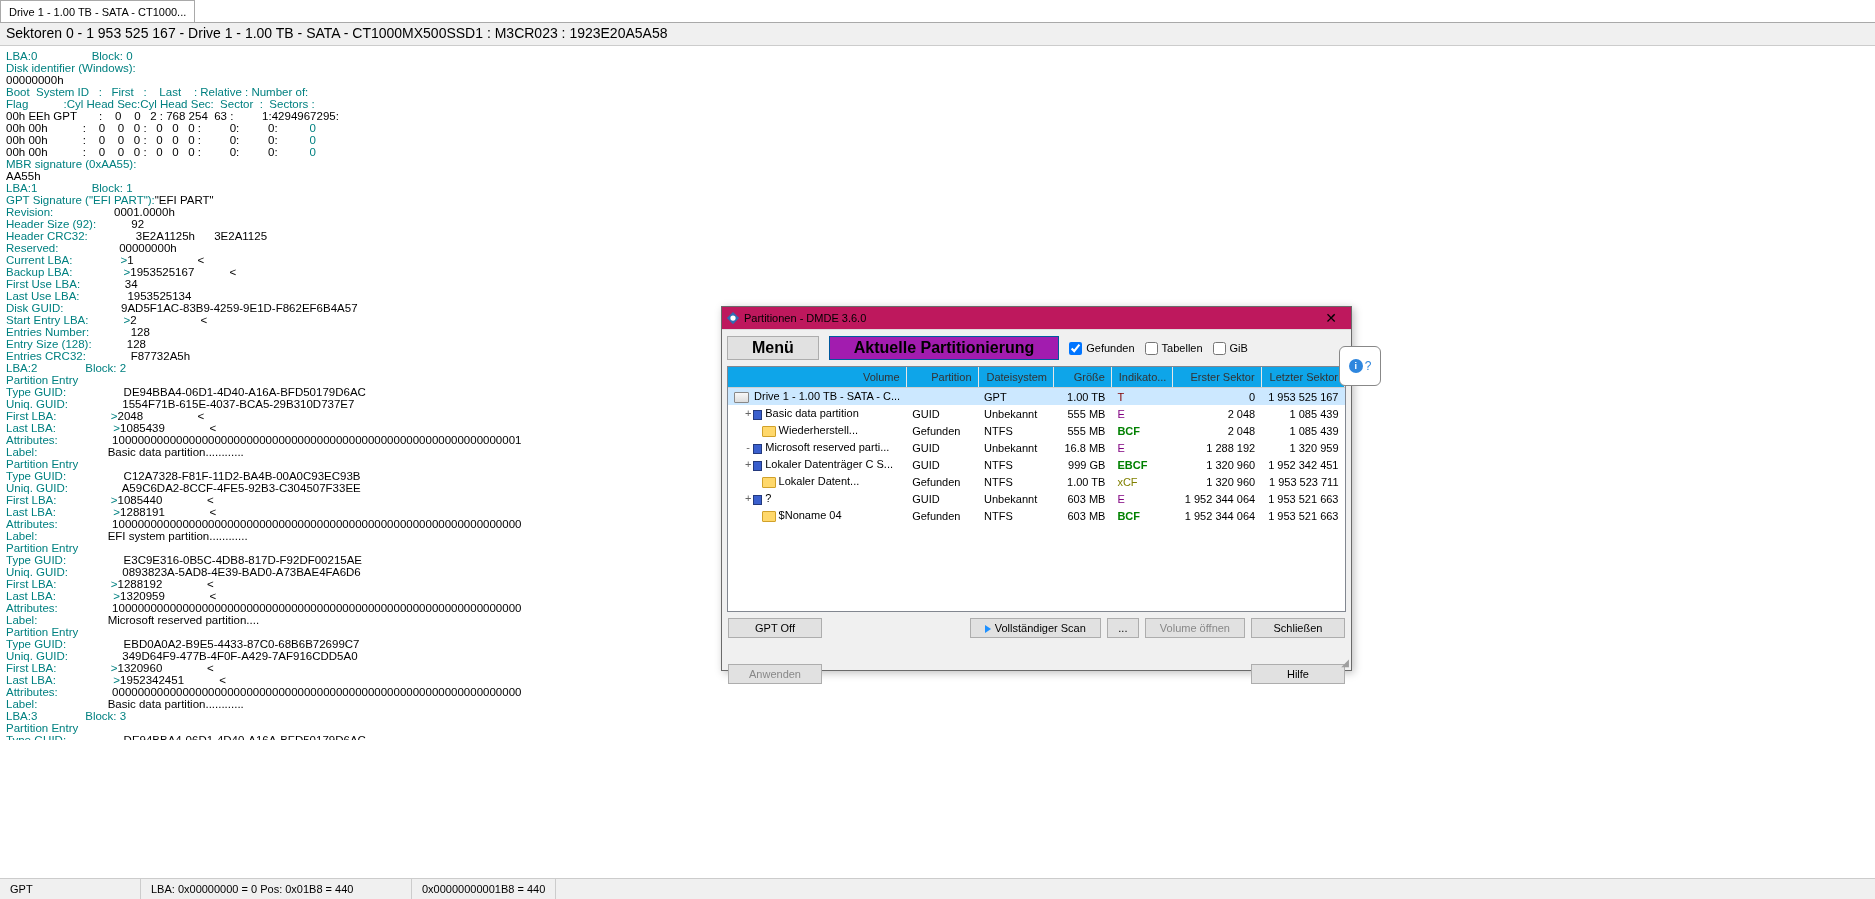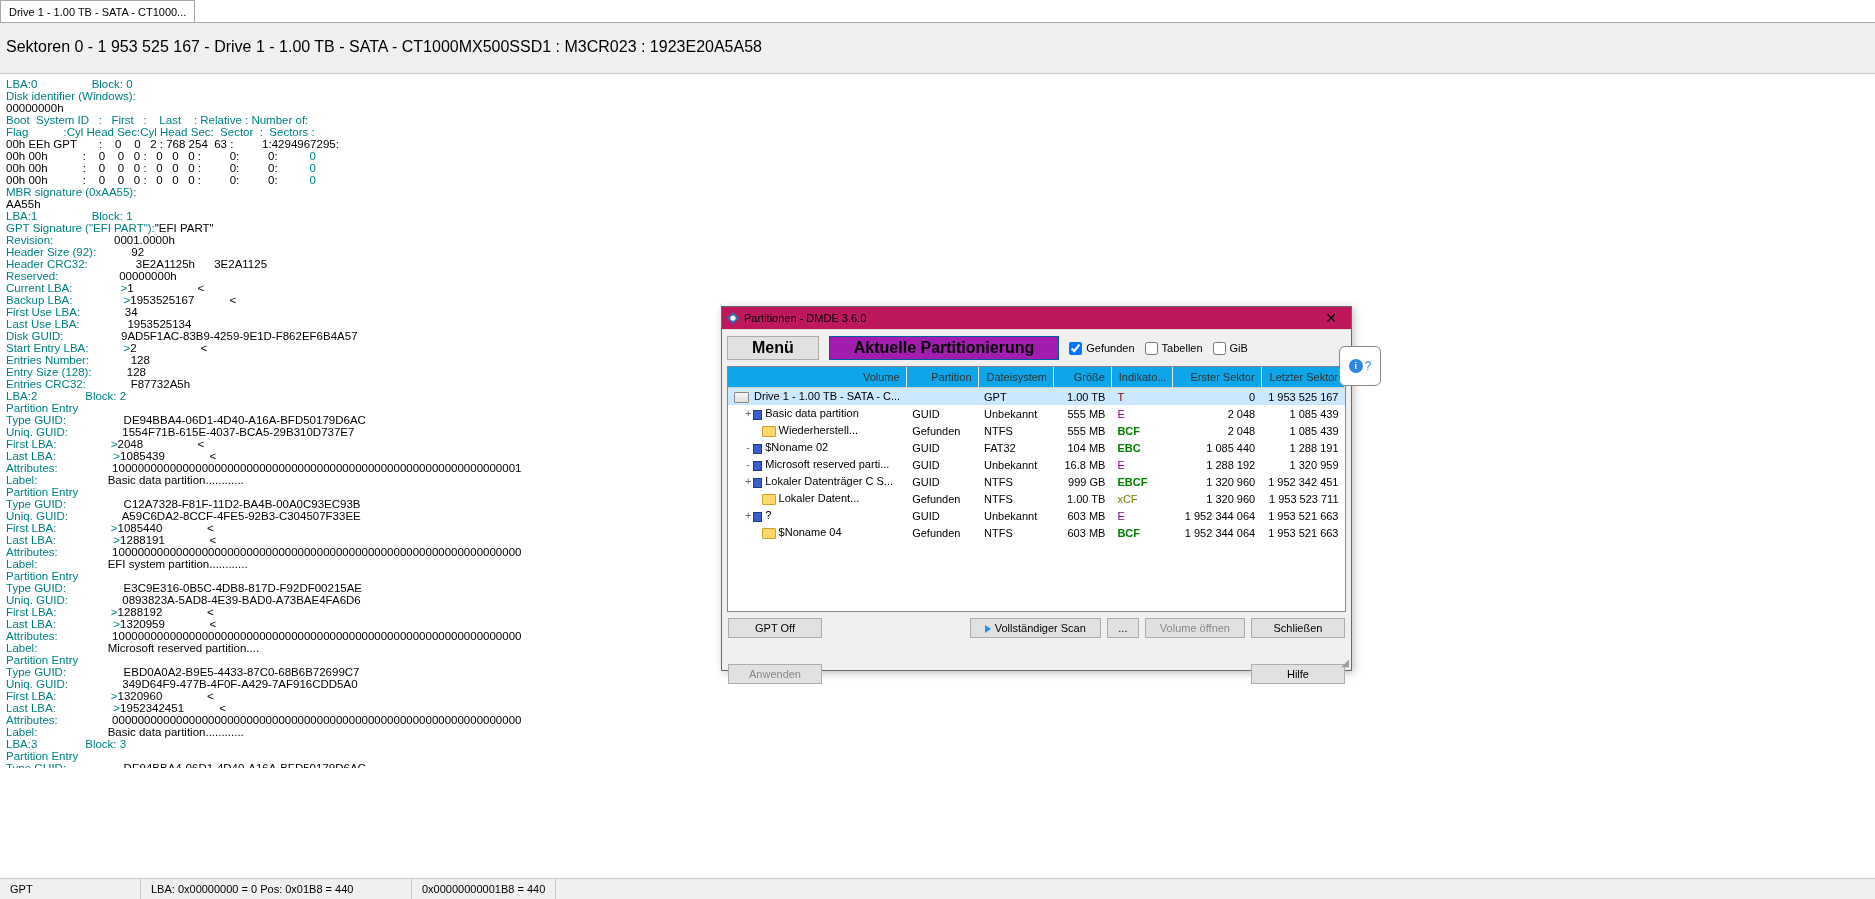--- a/index.html
+++ b/index.html
@@ -1,19 +1,19 @@
 <!DOCTYPE html>
 <html><head>
 <meta charset="utf-8">
 <style>
   html,body{margin:0;padding:0;font-family:"Segoe UI",Tahoma,sans-serif;font-size:11px;color:#000;background:#fff;height:100%;overflow:hidden;}
   .main-window{width:1875px;height:899px;position:relative;}
   .tab-bar{height:22px;background:#fff;border-bottom:1px solid #a9a9a9;display:flex;}
   .tab{display:flex;align-items:center;padding:3px 8px;border:1px solid #a9a9a9;border-bottom:none;background:#fff;margin-right:2px;font-size:11px;}
-  .info-bar{height:18px;background:#f0f0f0;border-bottom:1px solid #ccc;padding:16px 6px;font-size:16px;line-height:16px;}
+  .info-bar{height:18px;background:#f0f0f0;border-bottom:1px solid #ccc;padding:2px 6px;font-size:14px;line-height:16px;}
   .hex-view{font-family:Liberation Sans, sans-serif;font-size:11.5px;line-height:12px;white-space:pre;padding:4px 6px;height:686px;overflow:hidden;}
   .green{color:#008080;}
   .black{color:#000;}
   .status-bar{position:absolute;bottom:0;left:0;right:0;height:20px;background:#f0f0f0;border-top:1px solid #ccc;display:flex;}
   .status-seg{border-right:1px solid #ccc;padding:2px 10px;line-height:16px;font-size:11px;}
   .status-seg.w1{width:120px;}
   .status-seg.w2{width:250px;}
 
   
   .dialog{position:absolute;left:721px;top:306px;width:629px;height:363px;background:#f0f0f0;border:1px solid #6a6a6a;box-shadow:2px 2px 8px rgba(0,0,0,0.25);}
@@ -200,29 +200,20 @@
             <tr>
               <td class="s0 vol-cell">&nbsp;&nbsp;&nbsp;&nbsp;&nbsp;&nbsp;&nbsp;&nbsp;&nbsp;<span class="fold-ic"></span> Wiederherstell...</td>
               <td class="s1">Gefunden</td>
               <td class="s2">NTFS</td>
               <td class="s3 right">555 MB</td>
               <td class="s4 indi-bcf">BCF</td>
               <td class="s5 right">2 048</td>
               <td class="s6 right">1 085 439</td>
             </tr>
             <tr>
-              <td class="s0 vol-cell">&nbsp;&nbsp;&nbsp;<span class="tree-icon">-</span><span class="flag-blue"></span> $Noname 02</td>
-              <td class="s1">GUID</td>
-              <td class="s2">FAT32</td>
-              <td class="s3 right">104 MB</td>
-              <td class="s4 indi-ebc">EBC</td>
-              <td class="s5 right">1 085 440</td>
-              <td class="s6 right">1 288 191</td>
-            </tr>
-            <tr>
               <td class="s0 vol-cell">&nbsp;&nbsp;&nbsp;<span class="tree-icon">-</span><span class="flag-blue"></span> Microsoft reserved parti...</td>
               <td class="s1">GUID</td>
               <td class="s2">Unbekannt</td>
               <td class="s3 right">16.8 MB</td>
               <td class="s4 indi-e">E</td>
               <td class="s5 right">1 288 192</td>
               <td class="s6 right">1 320 959</td>
             </tr>
             <tr>
               <td class="s0 vol-cell">&nbsp;&nbsp;&nbsp;<span class="tree-icon">+</span><span class="flag-blue"></span> Lokaler Datenträger C S...</td>

